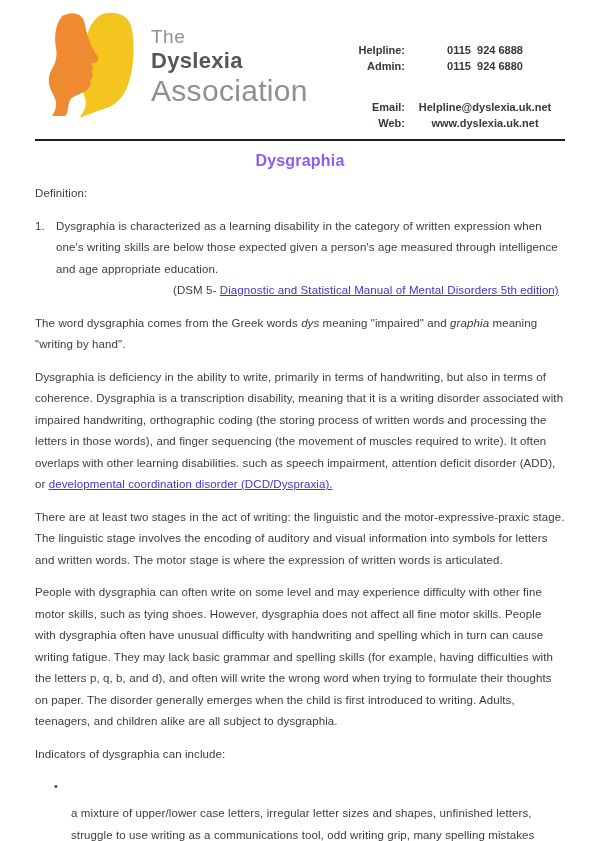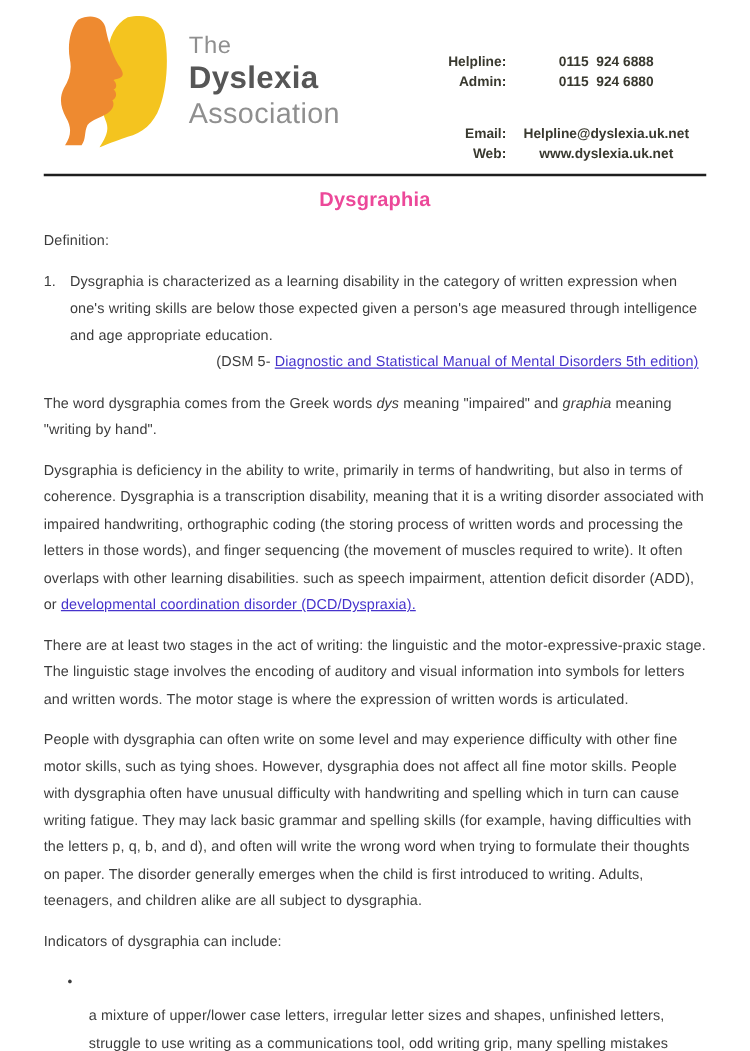--- a/index.html
+++ b/index.html
@@ -9,30 +9,30 @@
     display:flex;flex-direction:column;
     font-family:"Liberation Sans",sans-serif;
     color:#3c3c3c;background:#fff;overflow:hidden;
   }
   
   .header{display:flex;justify-content:space-between;align-items:flex-start;}
   .logo-block{display:flex;gap:10px;}
   .faces-svg{width:106px;height:106px;flex:0 0 auto;}
   .logo-text{margin-top:15px;line-height:1;}
   .logo-the{font-size:19px;color:#8f8f8f;letter-spacing:.5px;}
-  .logo-dyslexia{font-size:25px;font-weight:bold;color:#565656;letter-spacing:.3px;margin-top:4px;}
-  .logo-assoc{font-size:23px;color:#8f8f8f;letter-spacing:.3px;margin-top:4px;}
+  .logo-dyslexia{font-size:22px;font-weight:bold;color:#565656;letter-spacing:.3px;margin-top:4px;}
+  .logo-assoc{font-size:30px;color:#8f8f8f;letter-spacing:.3px;margin-top:4px;}
   .contact{margin-top:30px;font-size:11px;font-weight:bold;color:#39392f;}
   .c-row{display:flex;justify-content:flex-end;line-height:16px;}
   .c-label{width:70px;text-align:right;}
   .c-value{width:160px;text-align:center;white-space:pre;}
   .c-group2{margin-top:25px;}
   .rule{height:2px;background:#1e1e1e;margin-top:8px;flex:0 0 auto;}
   
-  .doc-title{margin-top:11px;text-align:center;font-size:16px;font-weight:bold;color:#ec4899;letter-spacing:.2px;}
+  .doc-title{margin-top:11px;text-align:center;font-size:16px;font-weight:bold;color:#8b5cf6;letter-spacing:.2px;}
   .body-text{font-size:11.5px;line-height:21.5px;letter-spacing:.1px;}
   .para{margin-top:11px;}
   .def-label{margin-top:13px;}
   .num-item{display:flex;margin-top:11px;}
   .num{width:21px;flex:0 0 auto;}
   .num-text{flex:1;}
   .dsm-line{margin-left:138px;}
   a.doc-link{color:#4633cc;text-decoration:underline;}
   .bullet-item{display:flex;margin-top:11px;padding-left:19px;}
   .bullet-glyph{width:17px;flex:0 0 auto;font-size:11px;}

